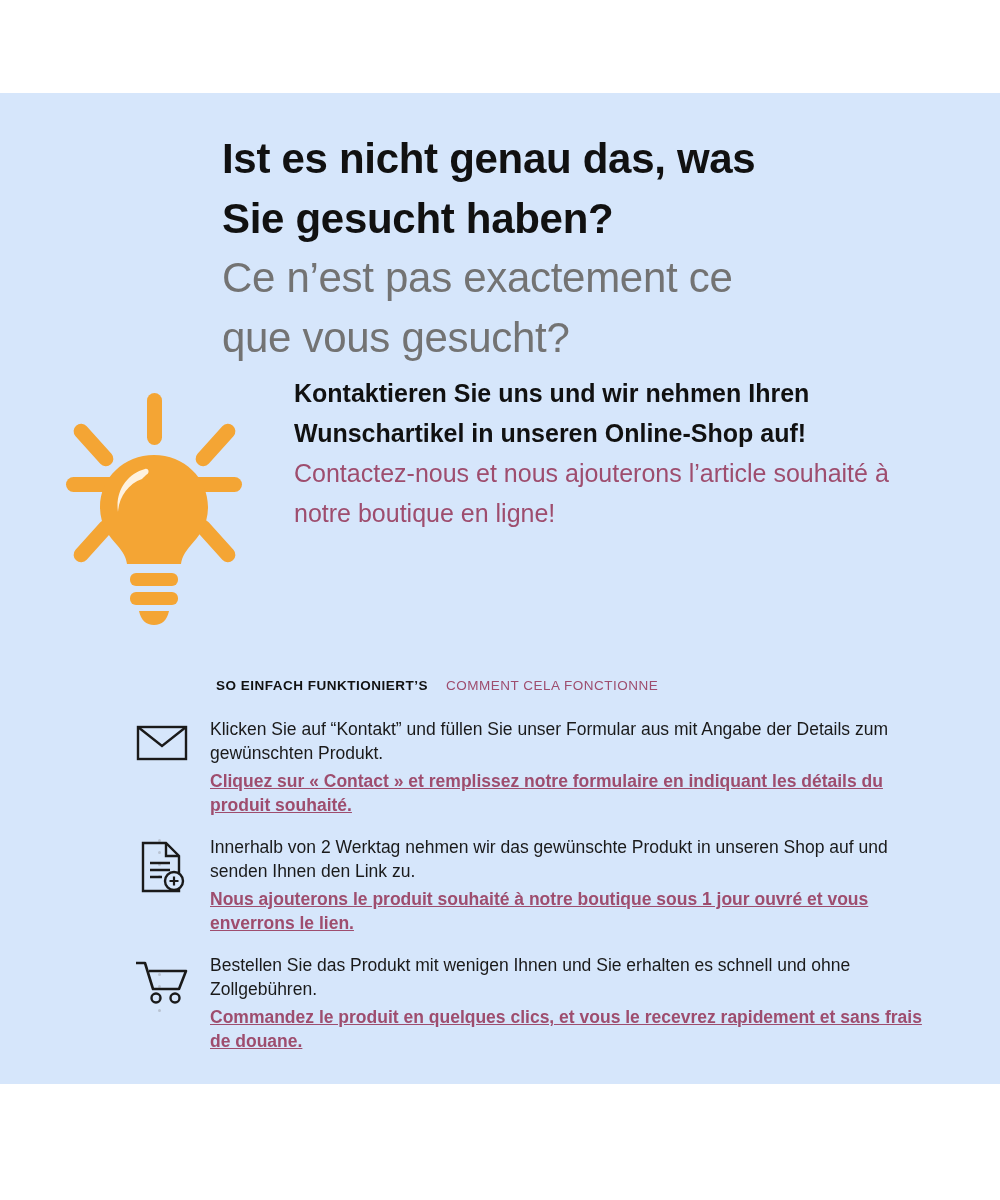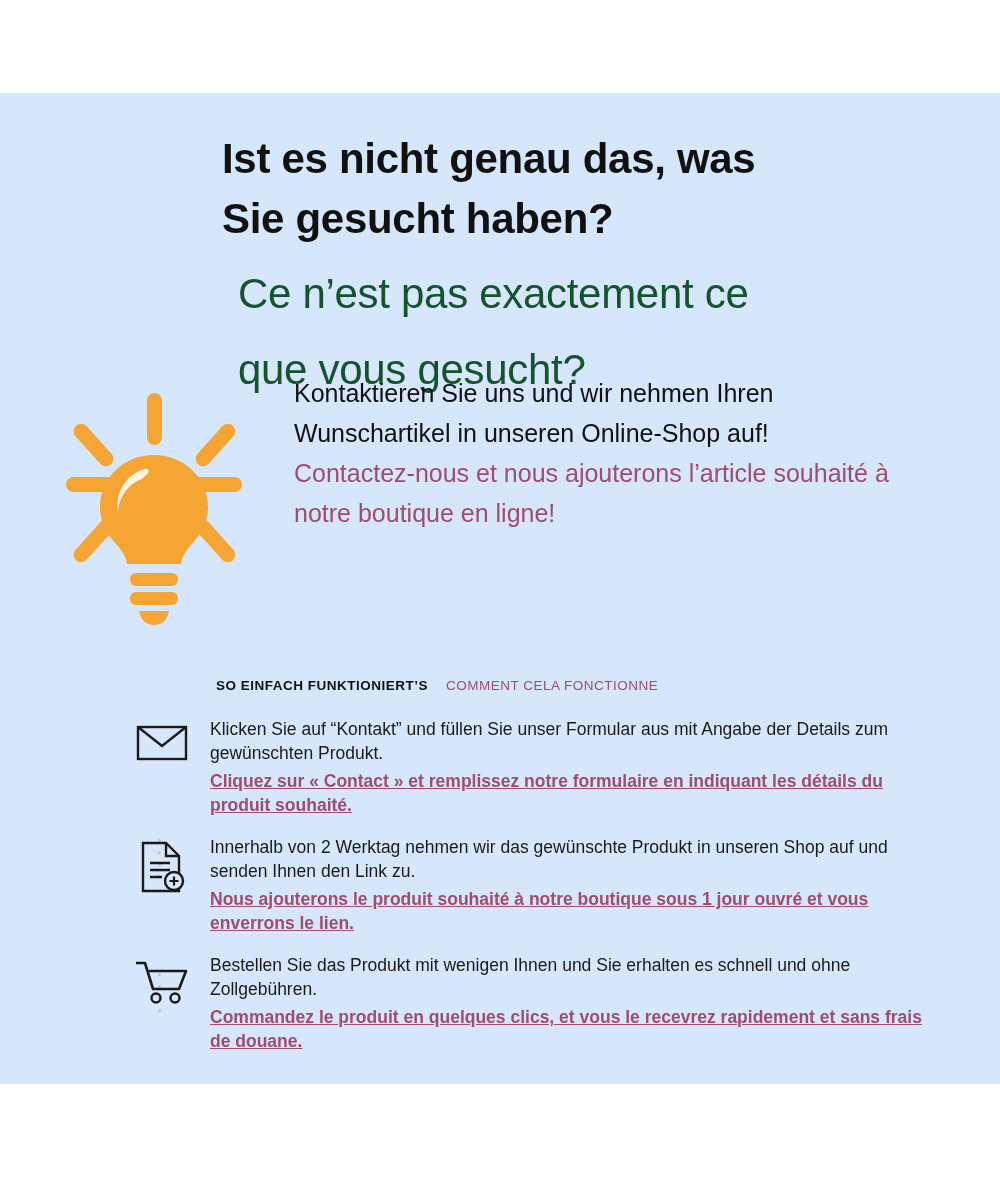--- a/index.html
+++ b/index.html
@@ -36,23 +36,23 @@
     font-weight: bold;
     line-height: 1.42;
     color: #111111;
     letter-spacing: -0.3px;
     margin: 0;
   }
   .headline .fr {
     font-size: 42px;
     font-weight: normal;
     line-height: 1.42;
-    color: #14532d;
+    color: #737373;
     letter-spacing: -0.3px;
-    margin: 16px;
+    margin: 0;
   }
 
   
   .bulbrow {
     position: absolute;
     left: 0;
     top: 280px;
     width: 1000px;
     height: 290px;
   }
@@ -64,21 +64,21 @@
     height: 250px;
   }
   .subhead {
     position: absolute;
     left: 294px;
     top: 0px;
     width: 600px;
   }
   .subhead .de {
     font-size: 25px;
-    font-weight: normal;
+    font-weight: bold;
     line-height: 1.6;
     color: #111111;
     margin: 0;
   }
   .subhead .fr {
     font-size: 25px;
     font-weight: normal;
     line-height: 1.6;
     color: #9e4d6e;
     margin: 0;

